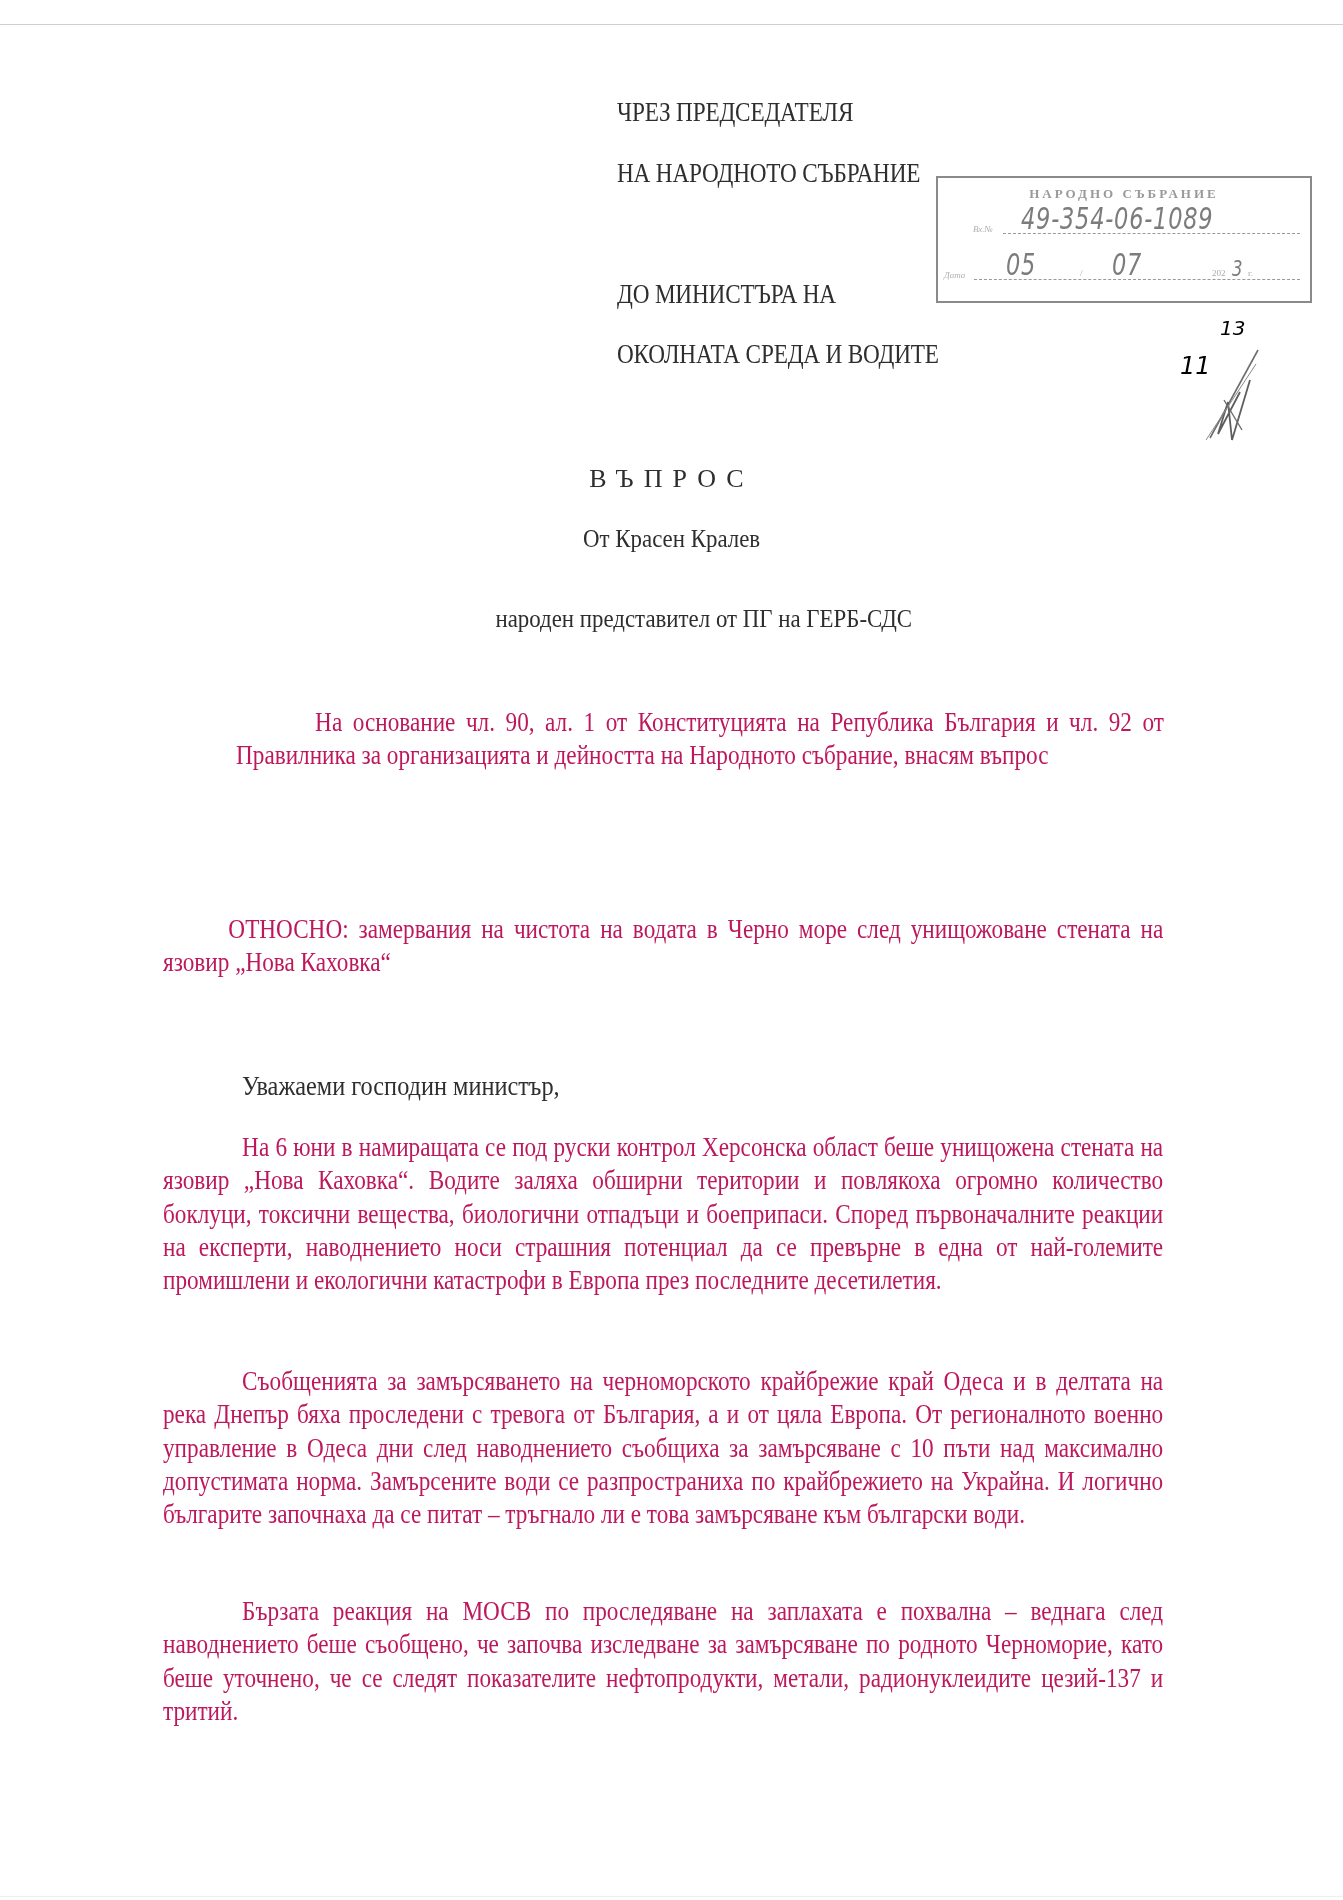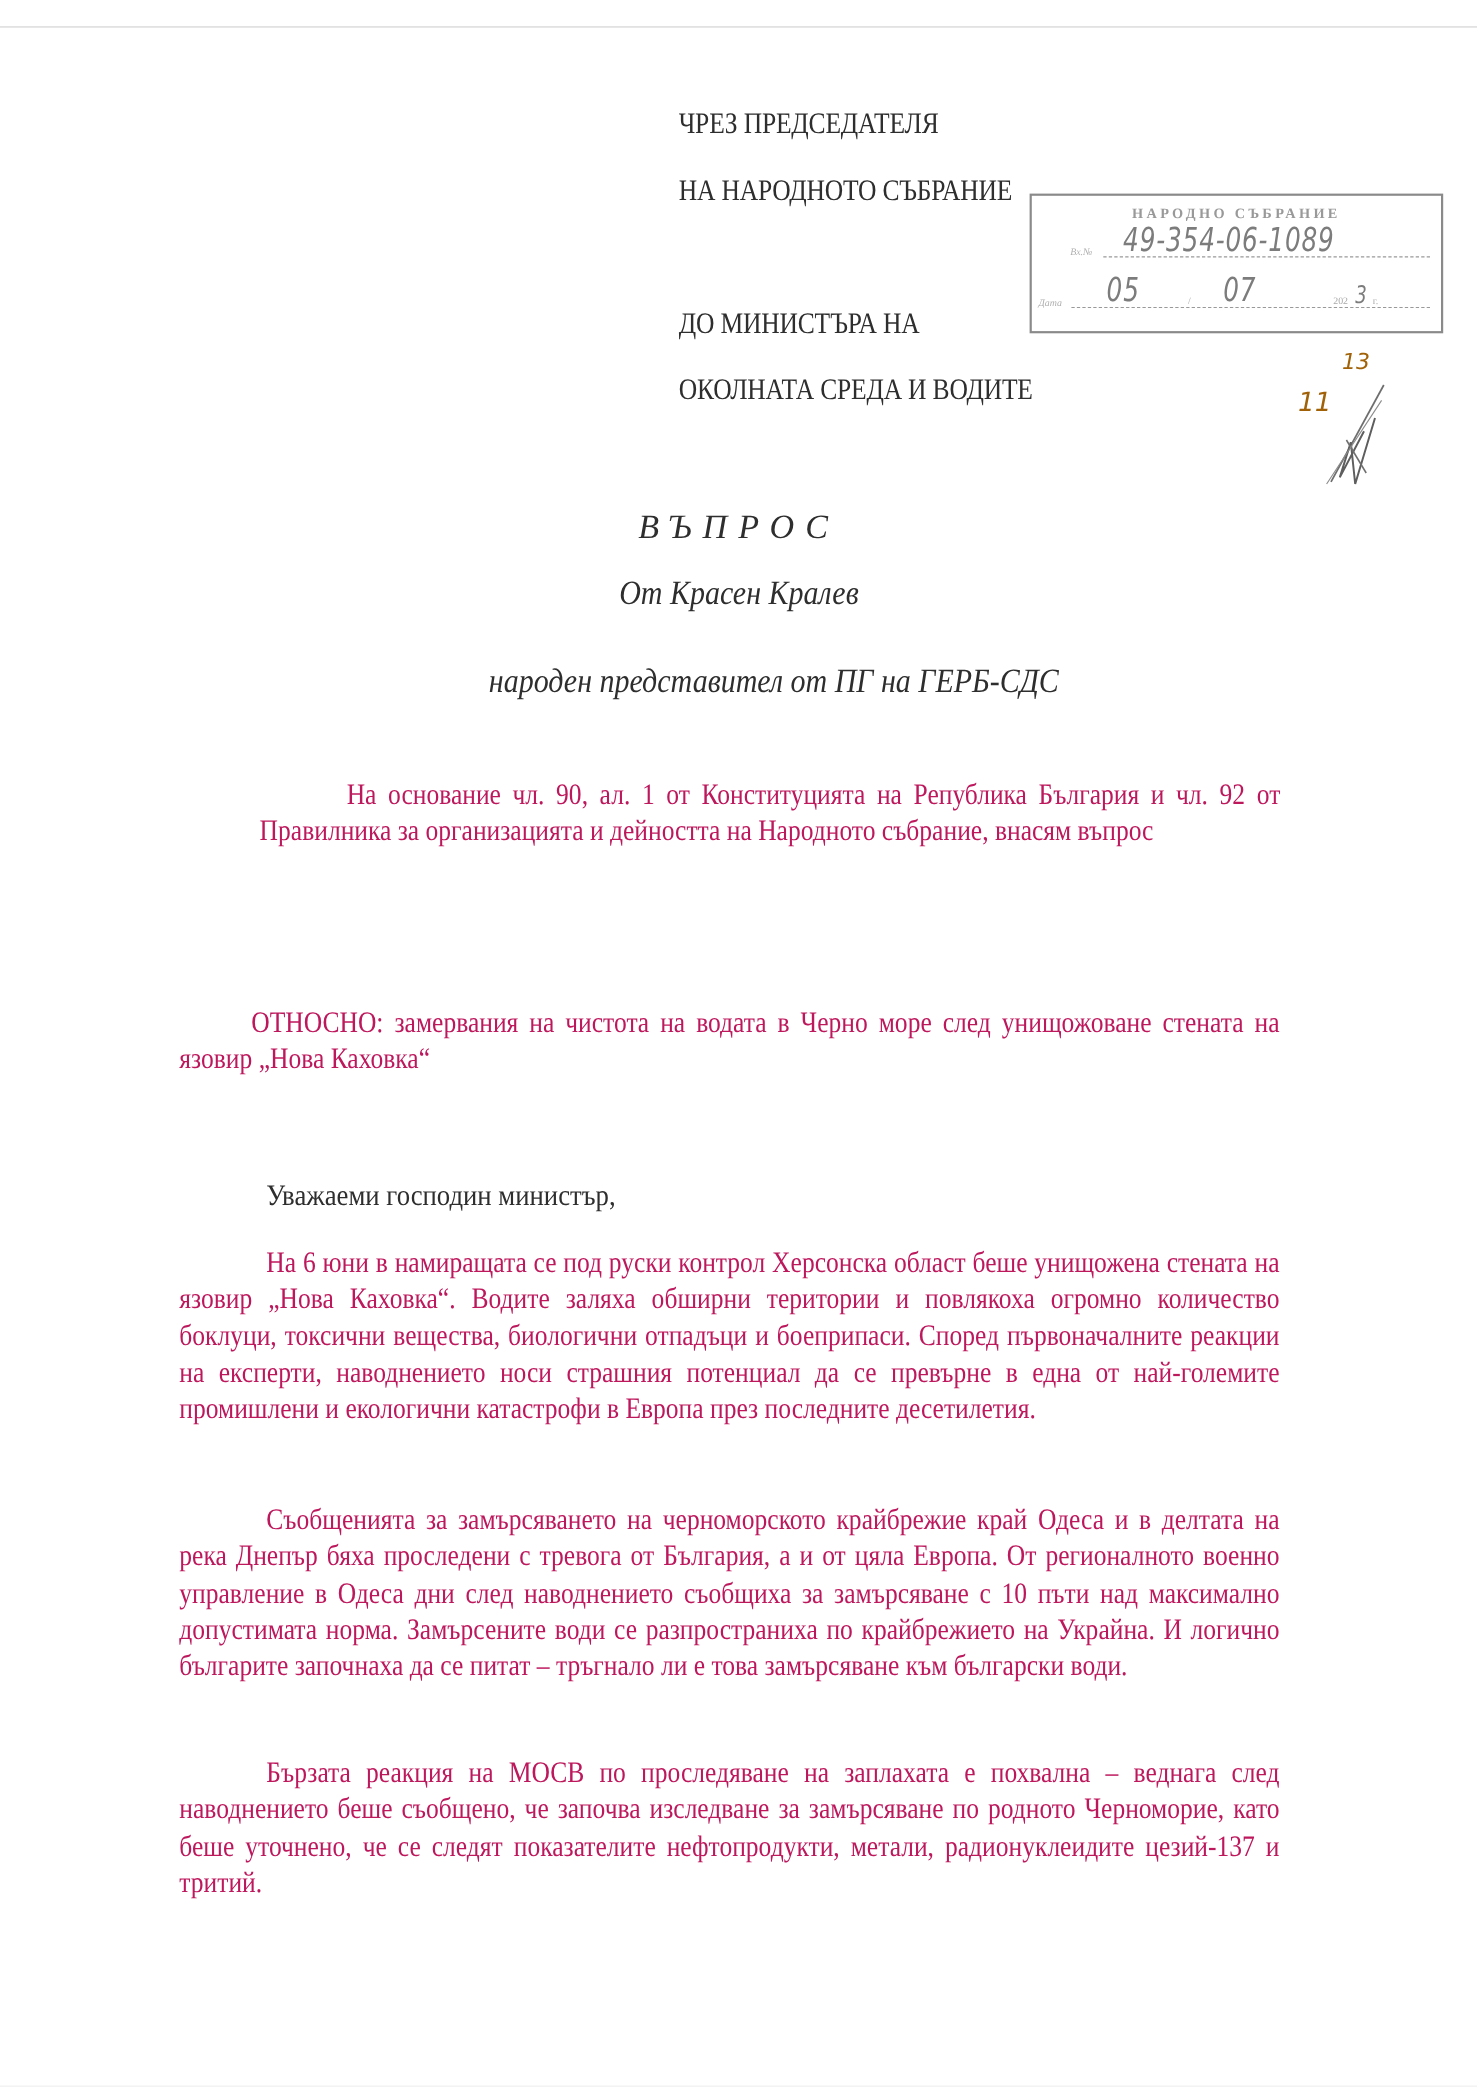--- a/index.html
+++ b/index.html
@@ -15,21 +15,21 @@
     }
     .scan-edge-bottom {
       position: absolute; left: 0; top: 1896px; width: 1343px; height: 1px;
       background: #eeeeee;
     }
     .line {
       position: absolute; white-space: nowrap; font-size: 27px; line-height: 33px;
       transform-origin: left center; color: #2e2e2e;
     }
     .addr { font-size: 27px; transform: scaleX(0.86); letter-spacing: -0.2px; }
-    .center { position: absolute; left: 0; width: 1343px; text-align: center; font-size: 31px; line-height: 33px; color: #2e2e2e; font-style: italic; }
+    .center { position: absolute; left: 0; width: 1343px; text-align: center; font-size: 26px; line-height: 33px; color: #2e2e2e; }
     .title-q { letter-spacing: 10px; }
     .cond { display: inline-block; transform: scaleX(0.88); }
 
     .para {
       position: absolute; font-size: 27px; line-height: 33.3px;
       text-align: justify; text-align-last: left; color: #be185d;
     }
     .para .inner {
       display: block; transform: scaleX(0.86); transform-origin: left top;
     }
@@ -52,21 +52,21 @@
     .stamp-rule { position: absolute; left: 30px; right: 4px; bottom: 6px; border-bottom: 1px dashed #999; }
     .stamp-hand {
       position: absolute; bottom: 6px; font-family: "DejaVu Sans", sans-serif;
       font-size: 30px; color: #7c7c7c; font-style: italic; letter-spacing: 1px;
       transform: scaleX(0.75); transform-origin: left bottom; line-height: 1;
     }
     .stamp-small { position: absolute; bottom: 8px; font-size: 9px; color: #aaa; }
 
     .handnote {
       position: absolute; font-family: "DejaVu Sans", sans-serif; font-style: italic;
-      color: #a16207; font-size: 20px;
+      color: #000000; font-size: 20px;
     }
     .signature { position: absolute; left: 1180px; top: 330px; width: 100px; height: 120px; }
   </style>
 </head>
 <body>
 
 <div class="page">
   <div class="scan-edge"></div>
   <div class="scan-edge-bottom"></div>
 

